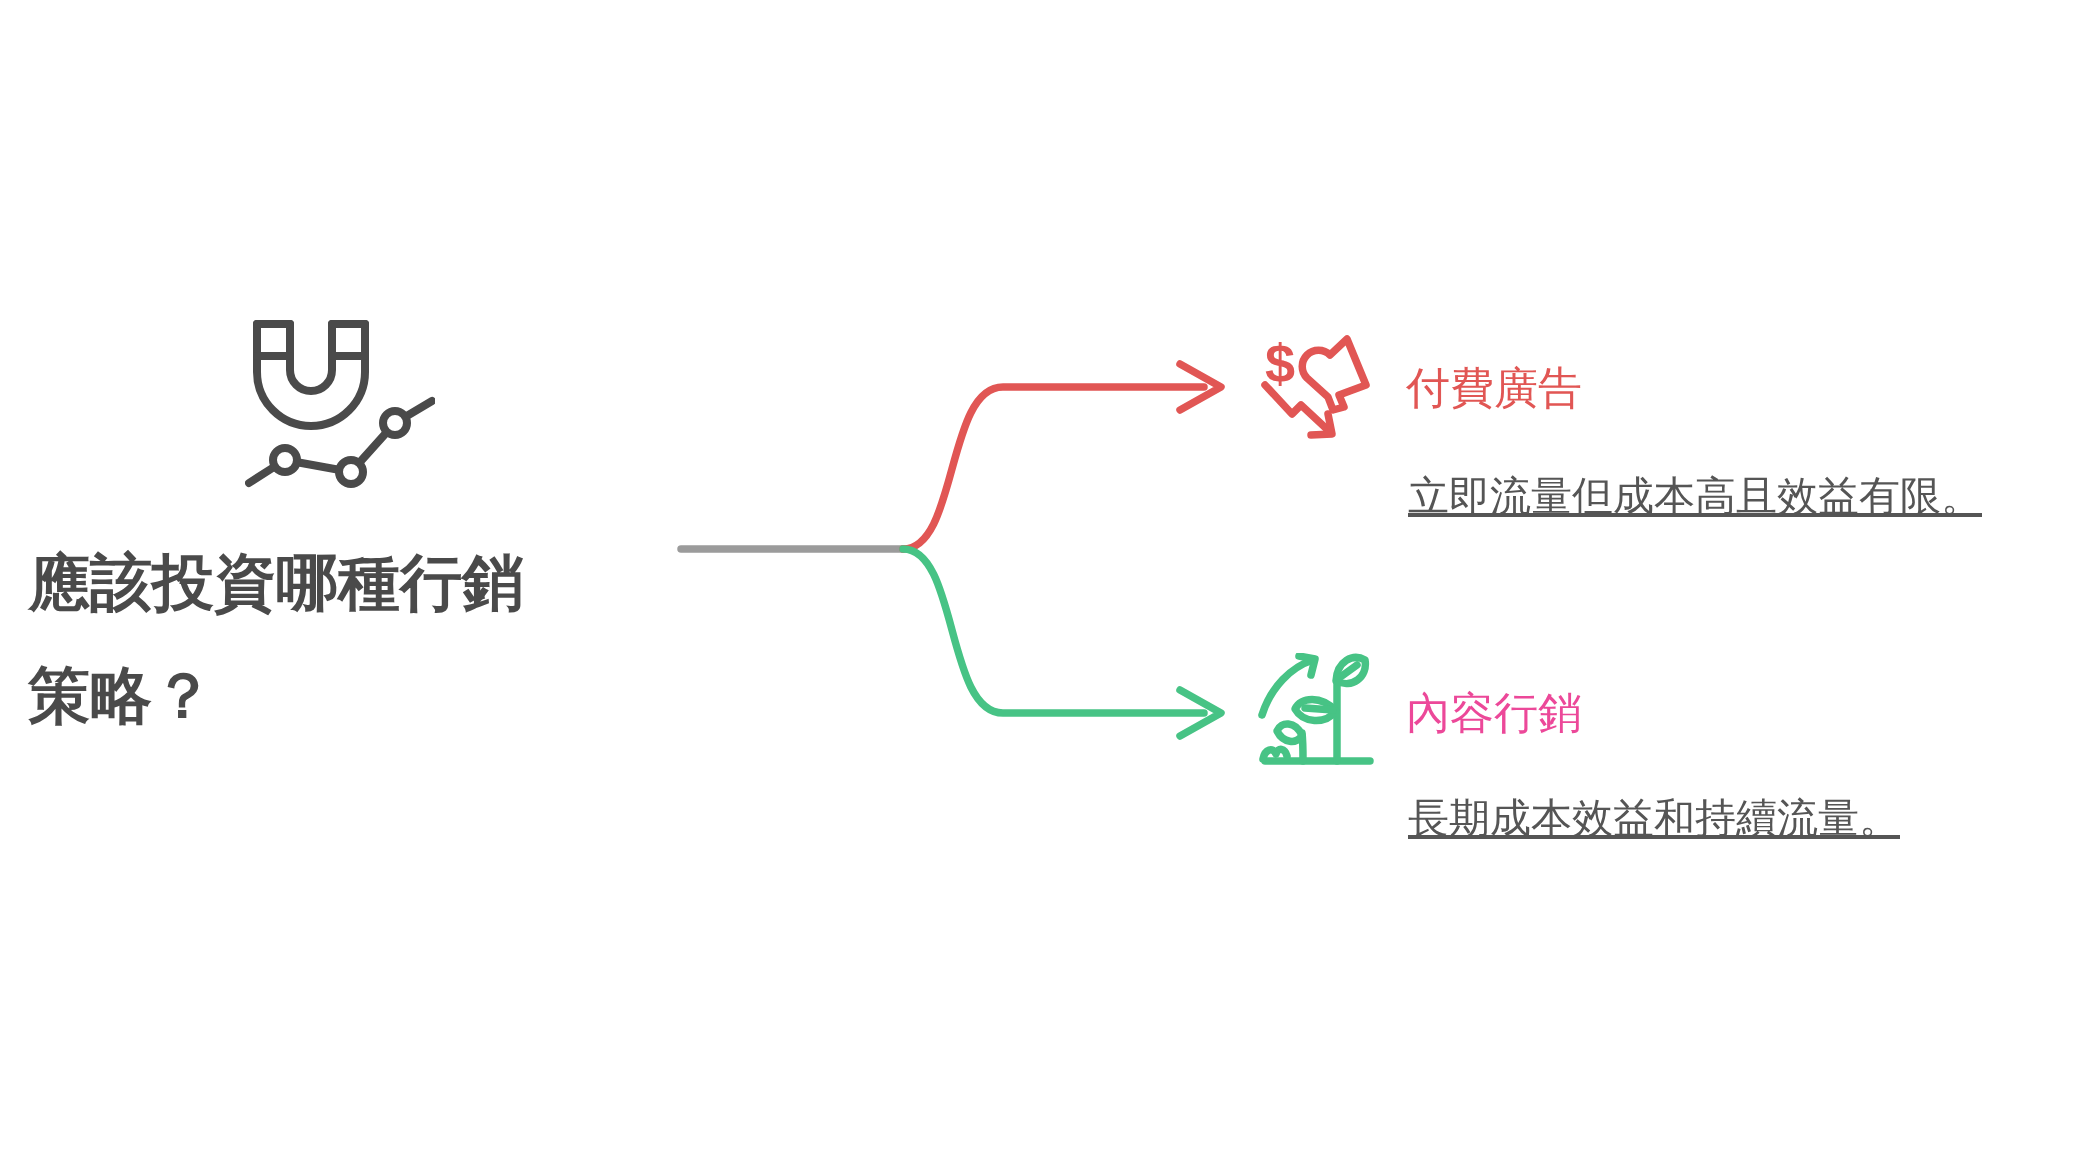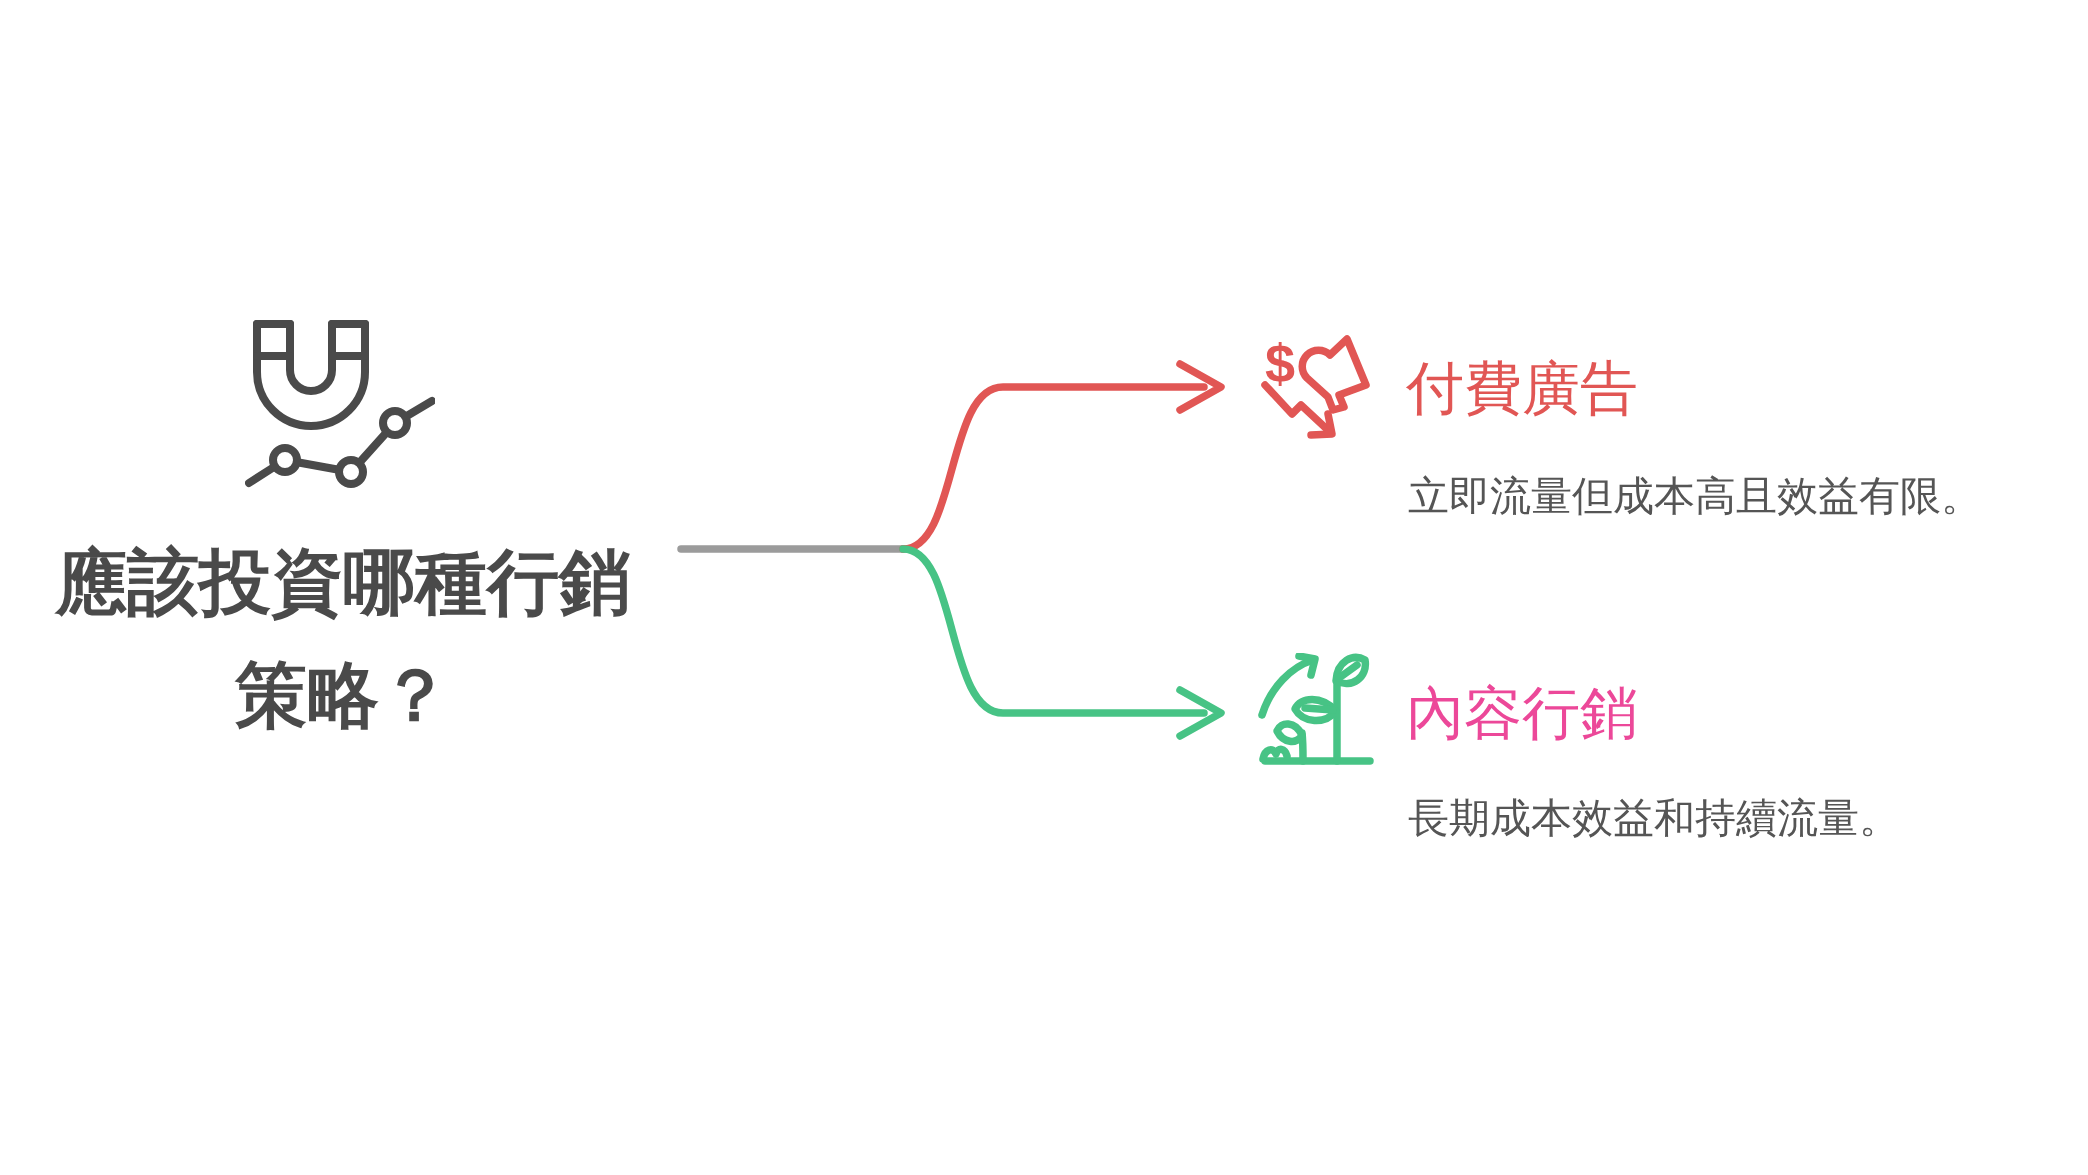--- a/index.html
+++ b/index.html
@@ -8,42 +8,41 @@
     width:2088px;height:1175px;
     background:#ffffff;
     overflow:hidden;
     font-family:"Liberation Sans", sans-serif;
   }
   .abs{position:absolute;}
   
   #root-icon{left:245px;top:318px;width:190px;height:172px;}
   #root-title{
     left:28px;top:526px;width:630px;
-    text-align:center;
-    font-size:72px;font-weight:700;line-height:113px;
+    font-size:62px;font-weight:700;line-height:113px;
     color:#4a4a4a;
     letter-spacing:0;
   }
   
   #connectors{left:0;top:0;width:2088px;height:1175px;pointer-events:none;}
   
   .branch-icon{width:130px;height:130px;}
   #paid-icon{left:1255px;top:328px;}
   #content-icon{left:1255px;top:653px;}
   .branch-title{
     left:1406px;
-    font-size:58px;font-weight:500;line-height:64px;
+    font-size:44px;font-weight:500;line-height:64px;
     white-space:nowrap;
   }
   #paid-title{top:356px;color:#e15654;}
   #content-title{top:681px;color:#ec4899;}
   .branch-desc{
     left:1408px;
     font-size:41px;font-weight:400;line-height:48px;
-    color:#555555;white-space:nowrap;
+    color:#555555;white-space:nowrap;text-decoration:underline;
   }
   #paid-desc{top:472px;}
   #content-desc{top:794px;text-align:right;}
 </style>
 </head>
 <body>
 
 <div id="canvas">
 
   <svg id="root-icon" class="abs" viewBox="0 0 190 172">

